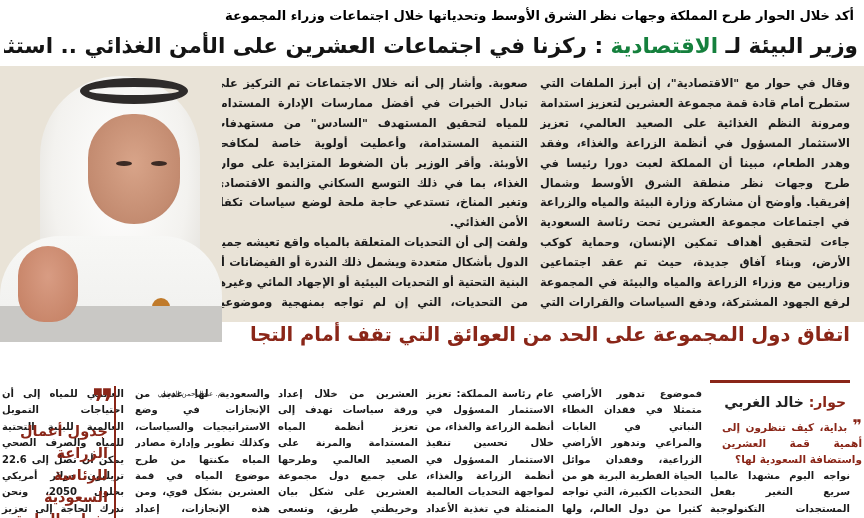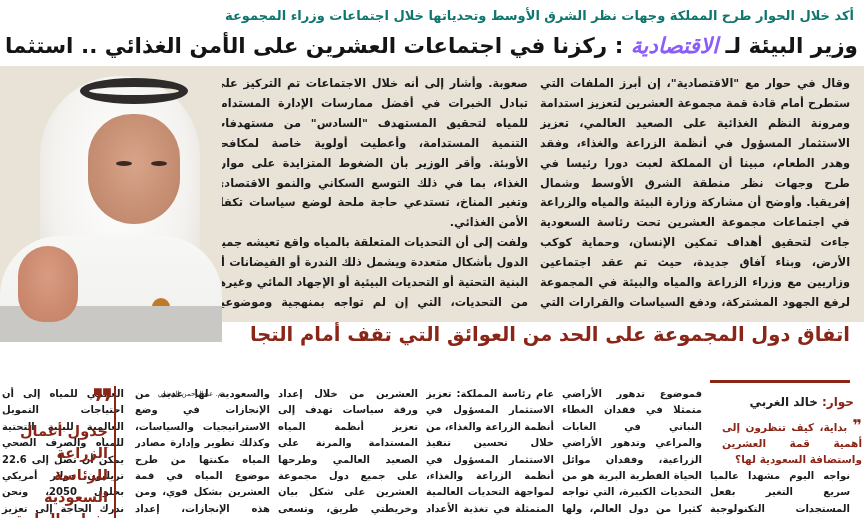--- a/index.html
+++ b/index.html
@@ -1,29 +1,29 @@
 <!DOCTYPE html>
 <html lang="ar" dir="rtl"><head>
 <meta charset="utf-8">
 <style>
   * { box-sizing: border-box; margin: 0; padding: 0; }
   html, body { width: 864px; height: 518px; overflow: hidden; background: #ffffff; }
   body { font-family: "DejaVu Sans", sans-serif; color: #1a1a1a; position: relative; }
 
   .kicker {
     position: absolute; top: 6px; right: 10px; left: 10px; height: 20px;
-    font-size: 13px; font-weight: bold; color: #0f766e; line-height: 20px;
+    font-size: 13px; font-weight: bold; color: #000000; line-height: 20px;
     white-space: nowrap; overflow: hidden; text-align: right;
   }
   .headline {
     position: absolute; top: 28px; right: 6px; left: 4px; height: 36px;
     font-size: 21.5px; font-weight: bold; color: #141414; line-height: 36px;
     white-space: nowrap; overflow: hidden; text-align: right; letter-spacing: -0.3px;
   }
-  .headline .brand { color: #8b5cf6; font-style: italic; }
+  .headline .brand { color: #15803d; }
 
   .beige-box {
     position: absolute; top: 66px; left: 0; width: 864px; height: 256px;
     background: #e9e3d7;
   }
   .col {
     position: absolute; font-size: 11.3px; font-weight: bold; line-height: 19.9px;
     text-align: justify; color: #1b1b1b;
   }
   .col p { margin: 0; }
@@ -76,22 +76,22 @@
   .subhead {
     position: absolute; top: 322px; right: 14px; width: 600px; height: 52px;
     font-size: 19.5px; font-weight: bold; color: #8a2618; line-height: 26px; text-align: right;
   }
   .subhead .l1, .subhead .l2 { display: block; white-space: nowrap; overflow: hidden; }
 
   .rule-red {
     position: absolute; top: 380px; right: 14px; width: 140px; height: 3px; background: #8a2618;
   }
   .byline {
-    position: absolute; top: 394px; right: 10px; width: 140px; height: 16px;
-    font-size: 12px; font-weight: bold; line-height: 16px; text-align: right; color: #222;
+    position: absolute; top: 394px; right: 18px; width: 140px; height: 16px;
+    font-size: 14px; font-weight: bold; line-height: 16px; text-align: right; color: #222;
   }
   .byline .lbl { color: #8a2618; }
   .q-first {
     position: absolute; top: 418px; right: 2px; width: 140px; height: 48px;
     font-size: 10.5px; font-weight: bold; color: #8a2618; line-height: 16px; text-align: justify;
   }
   .q-first .qmark { font-size: 16px; font-weight: bold; color: #8a2618; }
   .a-first {
     position: absolute; top: 468px; right: 14px; width: 140px; height: 50px; overflow: hidden;
     font-size: 10px; font-weight: bold; color: #1b1b1b; line-height: 16.4px; text-align: justify;

